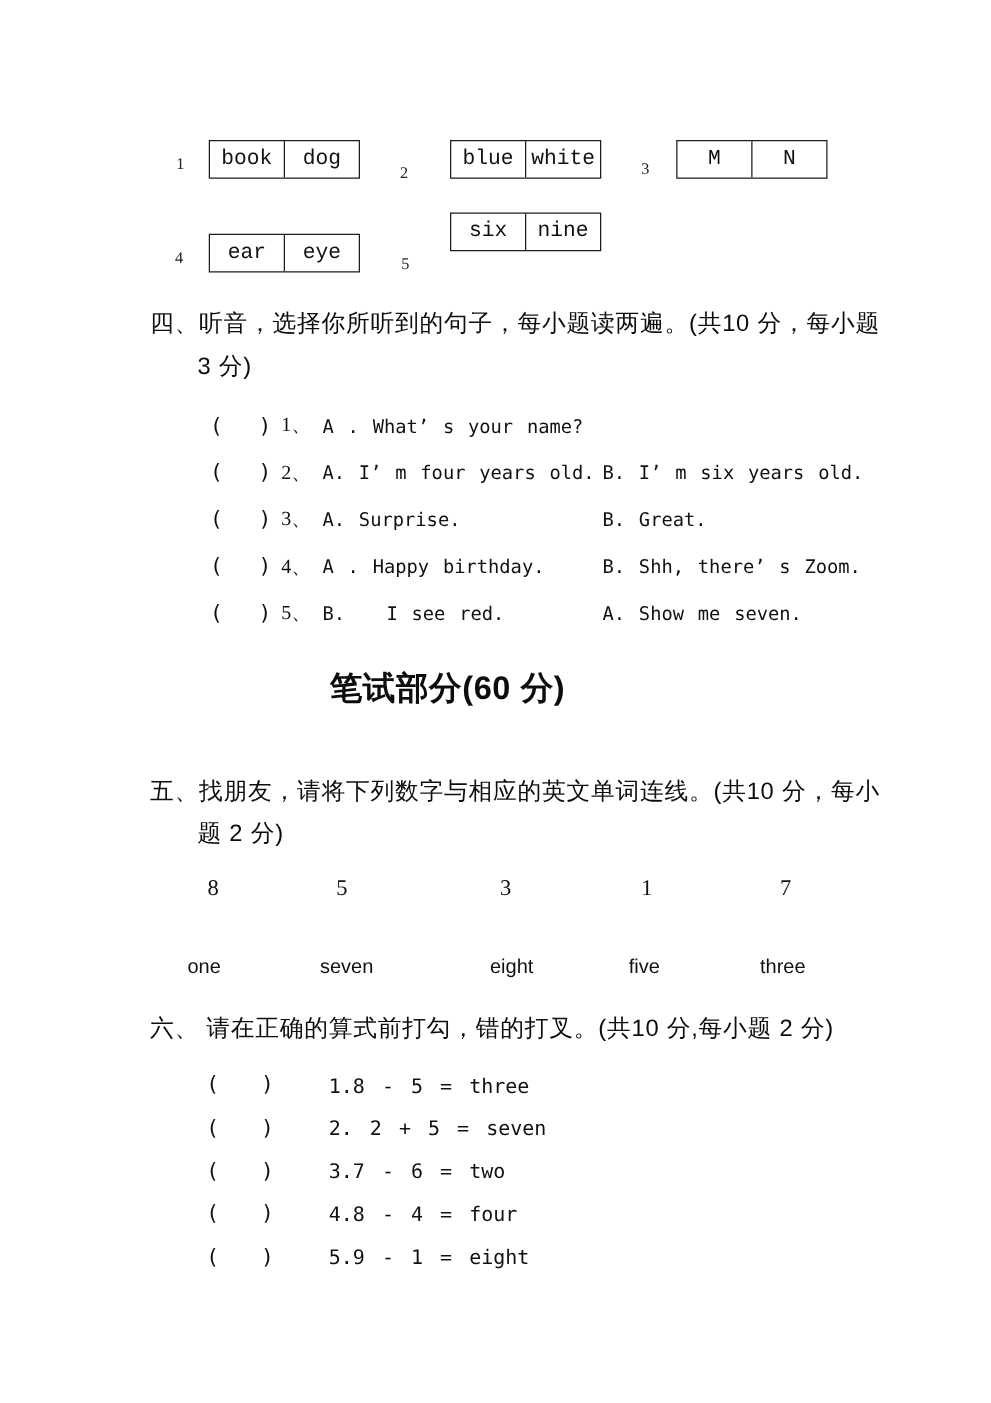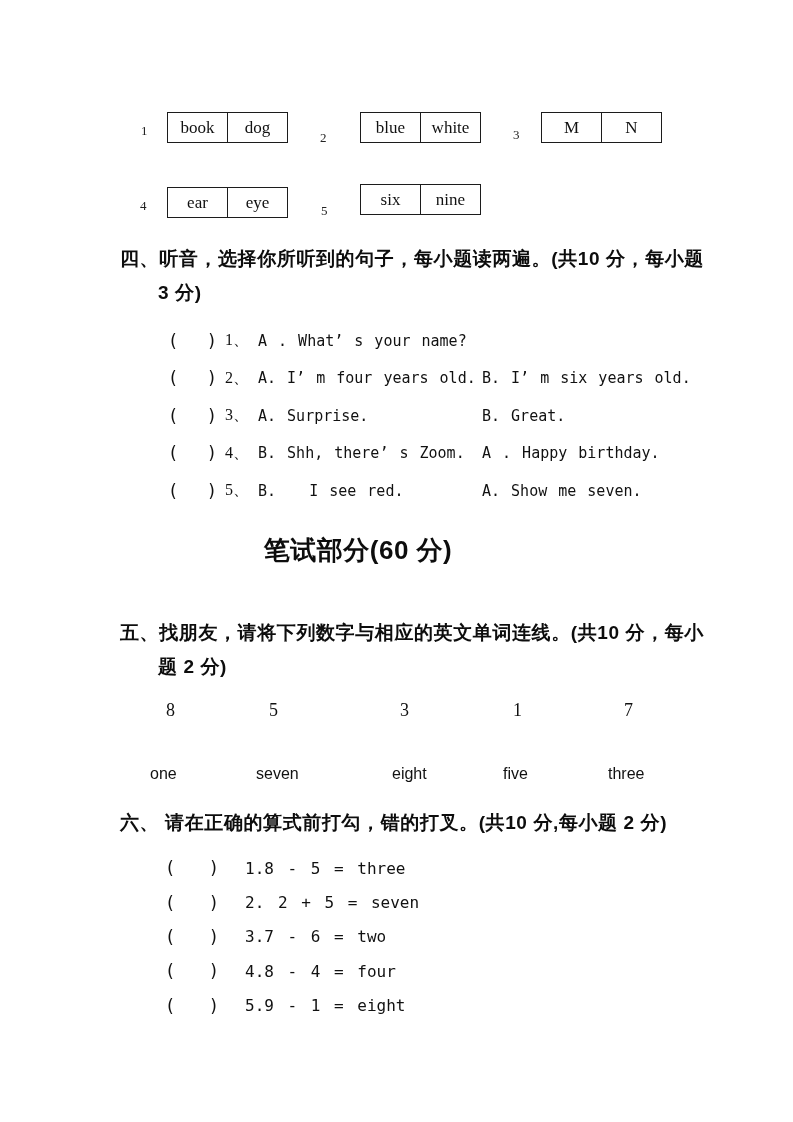--- a/index.html
+++ b/index.html
@@ -17,34 +17,34 @@
   .wordbox {
     position:absolute;
     width:121px; height:31px;
     border:1.6px solid #1c1c1c;
     display:flex;
     background:#fff;
   }
   .wordbox .cell {
     flex:1;
     display:flex; align-items:center; justify-content:center;
-    font-family:Liberation Serif, serif;
+    font-family:Liberation Mono, monospace;
     font-size:17px;
   }
   .wordbox .cell + .cell { border-left:1.6px solid #1c1c1c;text-align:center; }
   .boxnum {
     position:absolute;
     font-family:"Liberation Serif", serif;
     font-size:13px;
     color:#222;
   }
   
   .heading {
     position:absolute;
-    font-weight:bold;
+    font-weight:normal;
     font-size:19px;
     letter-spacing:0.6px;
     white-space:pre;
     color:#0d0d0d;
   }
   
   .listen-block { position:absolute; left:168px; top:322px; }
   .listen-row {
     display:grid;
     grid-template-columns:57px 33px 224px auto;
@@ -93,21 +93,21 @@
     height:34.4px;
     font-family:"DejaVu Sans Mono", monospace;
     font-size:16px;
   }
   .eq-row .parens {
     width:54px;
     display:flex; justify-content:space-between;
     font-size:17px;
   }
   .eq-row .eq-text {
-    margin-left:26px;
+    margin-left:44px;
     white-space:pre;
     word-spacing:4px;
   }
 </style>
 </head>
 <body>
 
 <div class="page">
 
   <span class="boxnum" style="left:141px; top:123px">1</span>
@@ -128,21 +128,21 @@
     <div class="cell">N</div>
   </div>
 
   <span class="boxnum" style="left:140px; top:198px">4</span>
   <div class="wordbox" style="left:167px; top:187px">
     <div class="cell">ear</div>
     <div class="cell">eye</div>
   </div>
 
   <span class="boxnum" style="left:321px; top:203px">5</span>
-  <div class="wordbox" style="left:360px; top:184px">
+  <div class="wordbox" style="left:360px; top:170px">
     <div class="cell">six</div>
     <div class="cell">nine</div>
   </div>
 
   <div class="heading" style="left:120px; top:246px">四、听音，选择你所听到的句子，每小题读两遍。(共10 分，每小题</div>
   <div class="heading" style="left:158px; top:280px">3 分)</div>
 
   <div class="listen-block">
     <div class="listen-row">
       <span class="parens"><span>(</span><span>)</span></span>
@@ -157,22 +157,22 @@
     </div>
     <div class="listen-row">
       <span class="parens"><span>(</span><span>)</span></span>
       <span class="qnum">3、</span>
       <span>A. Surprise.</span>
       <span>B. Great.</span>
     </div>
     <div class="listen-row">
       <span class="parens"><span>(</span><span>)</span></span>
       <span class="qnum">4、</span>
+      <span>A . Happy birthday.</span>
       <span>B. Shh, there’ s Zoom.</span>
-      <span>A . Happy birthday.</span>
     </div>
     <div class="listen-row">
       <span class="parens"><span>(</span><span>)</span></span>
       <span class="qnum">5、</span>
       <span>B.   I see red.</span>
       <span>A. Show me seven.</span>
     </div>
   </div>
 
   <div class="written-title">笔试部分(60 分)</div>

